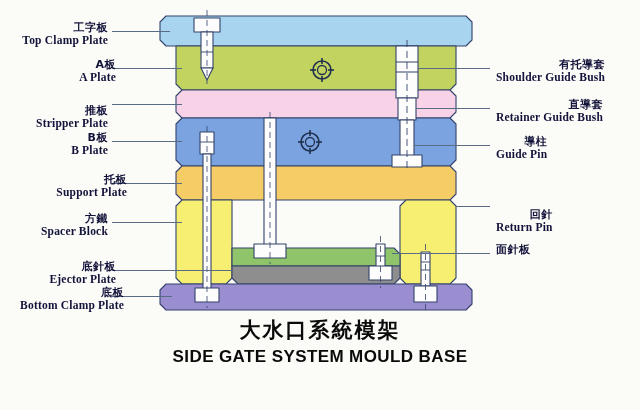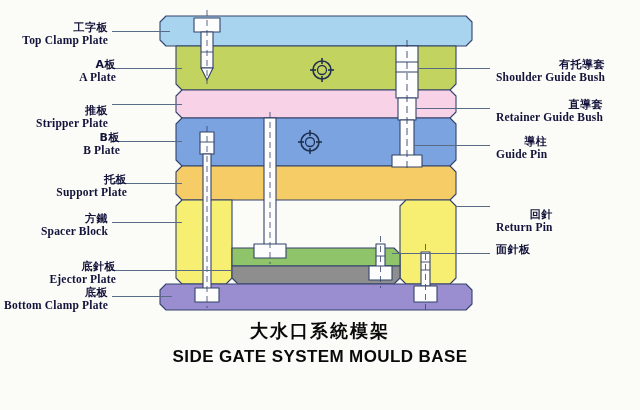--- a/index.html
+++ b/index.html
@@ -29,21 +29,21 @@
   .label.right{text-align:right;}
   .label.left{text-align:right;}
 
   
   .leader{position:absolute;height:1px;background:#5a6b86;}
 
   
   #title{position:absolute;left:0;width:640px;text-align:center;color:#0a0a0a;}
   #title .t-cn{
     font-family:"DejaVu Sans", sans-serif;
-    font-size:18px;font-weight:700;letter-spacing:2px;
+    font-size:21px;font-weight:700;letter-spacing:2px;
     line-height:25px;
   }
   #title .t-en{
     font-family:"Liberation Sans", sans-serif;
     font-size:17px;font-weight:700;letter-spacing:0.4px;
     line-height:27px;
   }
 
   
   #drawing{position:absolute;left:0;top:0;width:640px;height:410px;}
@@ -155,41 +155,41 @@
   <div class="label left" style="left:8px;top:58px;width:108px;">
     <div class="cn">A板</div>
     <div class="en">A Plate</div>
   </div>
 
   <div class="label left" style="left:0;top:104px;width:108px;">
     <div class="cn">推板</div>
     <div class="en">Stripper Plate</div>
   </div>
 
-  <div class="label left" style="left:12px;top:131px;width:108px;">
+  <div class="label left" style="left:0;top:131px;width:108px;">
     <div class="cn">B板</div>
     <div class="en">B Plate</div>
   </div>
 
   <div class="label left" style="left:0;top:173px;width:108px;margin-left:19px;">
     <div class="cn">托板</div>
     <div class="en">Support Plate</div>
   </div>
 
   <div class="label left" style="left:0;top:212px;width:108px;">
     <div class="cn">方鐵</div>
     <div class="en">Spacer Block</div>
   </div>
 
   <div class="label left" style="left:8px;top:260px;width:108px;">
     <div class="cn">底針板</div>
     <div class="en">Ejector Plate</div>
   </div>
 
-  <div class="label left" style="left:0;top:286px;width:108px;">
+  <div class="label left" style="left:16px;top:286px;width:108px;">
     <div class="cn">底板</div>
     <div class="en">Bottom Clamp Plate</div>
   </div>
 
   <div class="label right" style="left:496px;top:58px;">
     <div class="cn">有托導套</div>
     <div class="en">Shoulder Guide Bush</div>
   </div>
 
   <div class="label right" style="left:496px;top:98px;">

